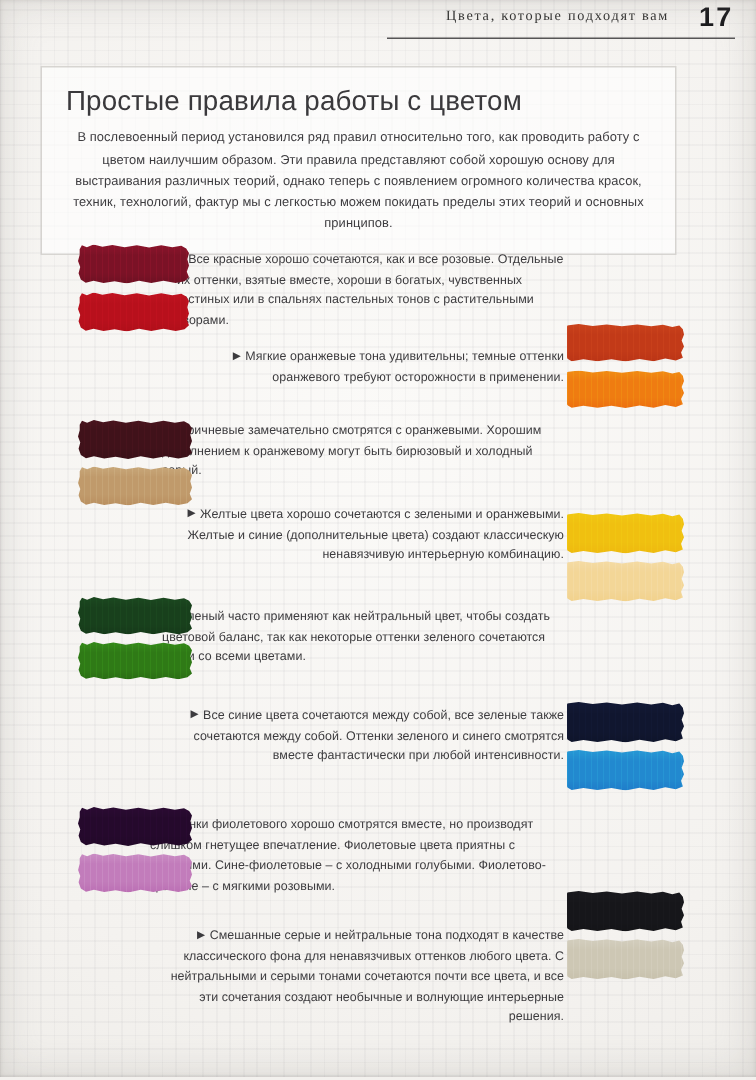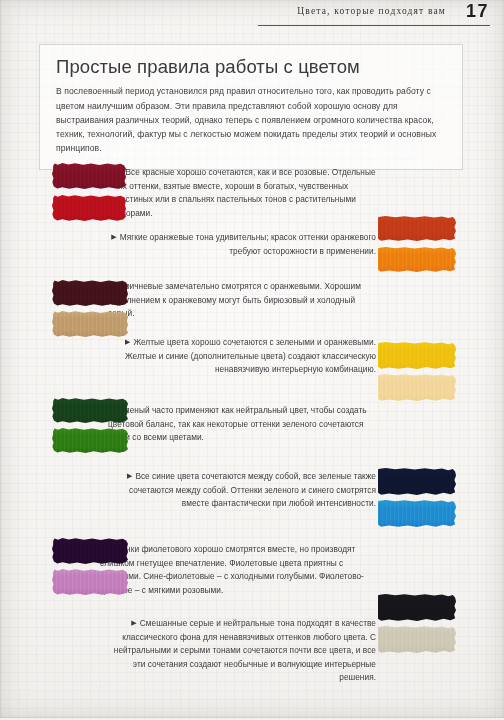--- a/index.html
+++ b/index.html
@@ -36,35 +36,35 @@
     font-size:9.5px;letter-spacing:1.15px;color:#30302f;
     white-space:nowrap;
   }
   .runhead .folio{
     position:absolute;right:15px;top:1px;
     font-family:Liberation Sans, sans-serif;
     font-size:18px;font-weight:bold;letter-spacing:1.5px;color:#17171a;
   }
   
   .intro{
-    position:absolute;left:39px;top:44px;width:424px;
+    position:absolute;left:27px;top:44px;width:424px;
     padding:12px 16px 14px 16px;
     background:rgba(255,255,255,.62);
     border:1px solid rgba(170,166,160,.45);
     box-sizing:border-box;
   }
   .intro h1{
     margin:0 0 7px 0;
     font-family:"Liberation Sans", sans-serif;
     font-weight:400;font-size:18.5px;line-height:1.1;
     color:#3a393c;letter-spacing:.1px;
   }
   .intro p{
     margin:0;font-size:8.6px;line-height:14.2px;color:#3e3d40;
-    text-align:left;letter-spacing:.05px;
+    text-align:center;letter-spacing:.05px;
   }
   .txt{
     position:absolute;font-size:8.3px;line-height:13.6px;color:#3c3b3e;
     letter-spacing:.03px;
   }
   .txt.left-al{text-align:left;}
   .txt.right-al{text-align:right;}
   .arrow{
     display:inline-block;font-size:7px;line-height:7px;
     color:#3c3b3e;vertical-align:1.5px;
@@ -116,21 +116,21 @@
 
   <div class="intro">
     <h1>Простые правила работы с цветом</h1>
     <p>В послевоенный период установился ряд правил относительно того, как проводить работу с цветом наилучшим образом. Эти правила представляют собой хорошую основу для выстраивания различных теорий, однако теперь с появлением огромного количества красок, техник, технологий, фактур мы с легкостью можем покидать пределы этих теорий и основных принципов.</p>
   </div>
 
   <div id="sections-host">
       <div class="txt left-al" style="left: 118px; top: 166px; width: 258px;"><span class="arrow l">◀</span><span>Все красные хорошо сочетаются, как и все розовые. Отдельные их оттенки, взятые вместе, хороши в богатых, чувственных гостиных или в спальнях пастельных тонов с растительными узорами.</span></div>
       <div class="sw brush" style="left: 52px; top: 163px; width: 74px; height: 26px; background: rgb(123, 18, 38);"></div>
       <div class="sw brush" style="left: 52px; top: 195px; width: 74px; height: 26px; background: rgb(184, 16, 28);"></div>
-      <div class="txt right-al" style="left: 108px; top: 231px; width: 268px;"><span class="arrow r">▶</span><span>Мягкие оранжевые тона удивительны; красок оттенки оранжевого требуют осторожности в применении.</span></div>
+      <div class="txt right-al" style="left: 108px; top: 231px; width: 268px;"><span class="arrow r">▶</span><span>Мягкие оранжевые тона удивительны; темные оттенки оранжевого требуют осторожности в применении.</span></div>
       <div class="sw brush r-end" style="left: 378px; top: 216px; width: 78px; height: 25px; background: rgb(194, 58, 24);"></div>
       <div class="sw brush r-end" style="left: 378px; top: 247px; width: 78px; height: 25px; background: rgb(239, 124, 17);"></div>
       <div class="txt left-al" style="left: 108px; top: 280px; width: 268px;"><span class="arrow l">◀</span><span>Коричневые замечательно смотрятся с оранжевыми. Хорошим дополнением к оранжевому могут быть бирюзовый и холодный серый.</span></div>
       <div class="sw brush" style="left: 52px; top: 280px; width: 76px; height: 26px; background: rgb(64, 18, 26);"></div>
       <div class="sw brush" style="left: 52px; top: 311px; width: 76px; height: 26px; background: rgb(192, 154, 107);"></div>
       <div class="txt right-al" style="left: 118px; top: 336px; width: 258px;"><span class="arrow r">▶</span><span>Желтые цвета хорошо сочетаются с зелеными и оранжевыми. Желтые и синие (дополнительные цвета) создают классическую ненавязчивую интерьерную комбинацию.</span></div>
       <div class="sw brush r-end" style="left: 378px; top: 342px; width: 78px; height: 27px; background: rgb(240, 192, 16);"></div>
       <div class="sw brush r-end" style="left: 378px; top: 374px; width: 78px; height: 27px; background: rgb(243, 214, 151);"></div>
       <div class="txt left-al" style="left: 108px; top: 404px; width: 268px;"><span class="arrow l">◀</span><span>Зеленый часто применяют как нейтральный цвет, чтобы создать цветовой баланс, так как некоторые оттенки зеленого сочетаются почти со всеми цветами.</span></div>
       <div class="sw brush" style="left: 52px; top: 398px; width: 76px; height: 25px; background: rgb(24, 64, 28);"></div>

